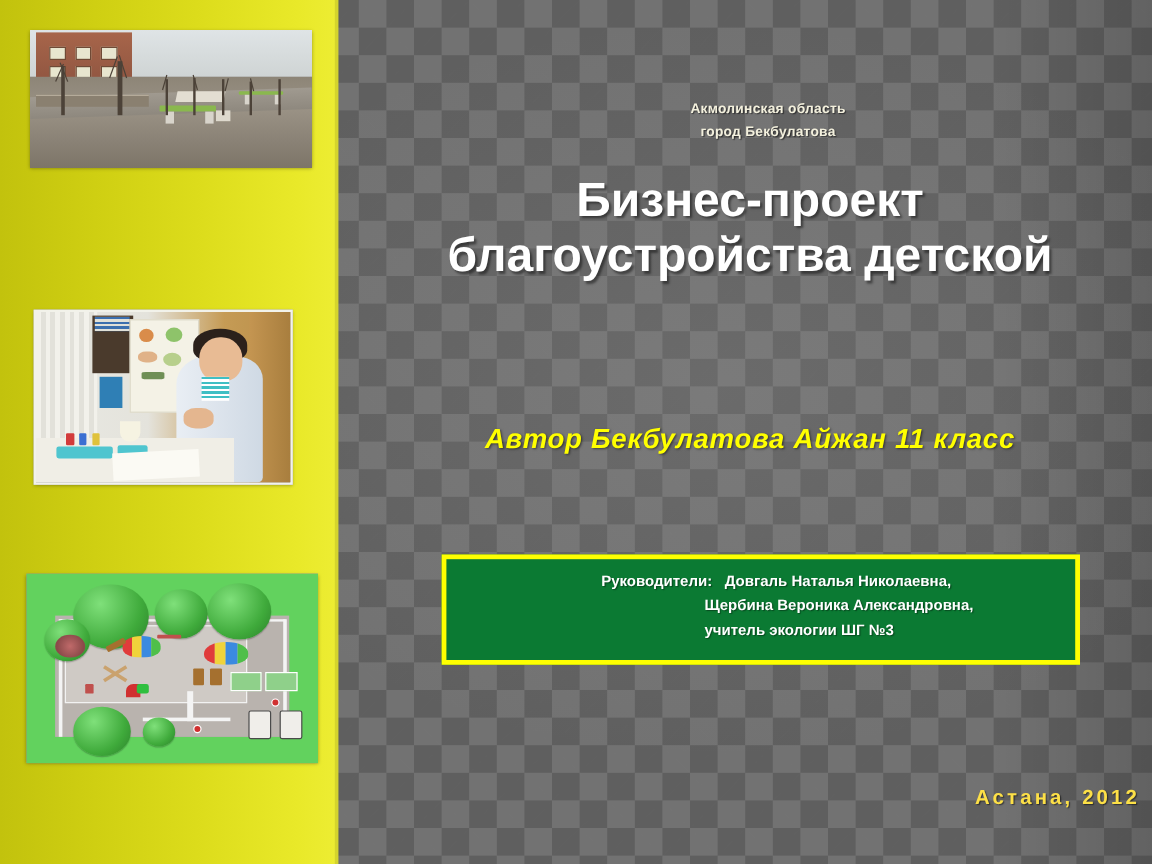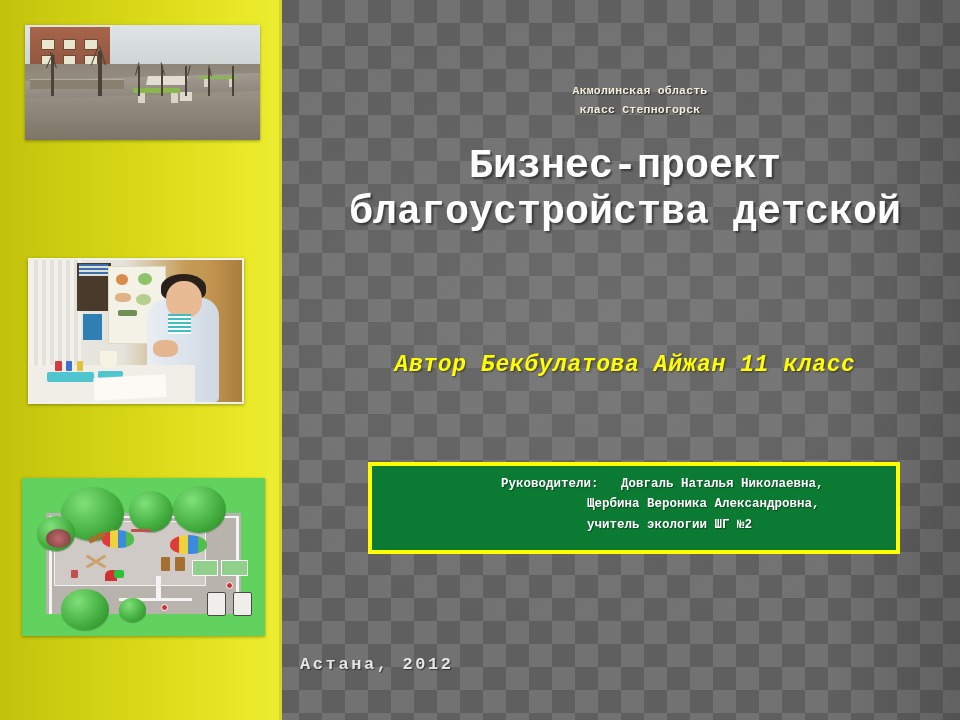--- a/index.html
+++ b/index.html
@@ -6,21 +6,21 @@
   html, body {
     margin: 0;
     padding: 0;
     background: #555;
   }
   .slide {
     position: relative;
     width: 960px;
     height: 720px;
     overflow: hidden;
-    font-family: Liberation Mono, monospace;
+    font-family: Liberation Sans, sans-serif;
     background-color: #6b6b6b;
   }
 
   
   .bg-pattern {
     position: absolute;
     inset: 0;
     background-color: #6a6a6a;
     background-image:
       linear-gradient(45deg,  rgba(255,255,255,0.055) 25%, transparent 25%, transparent 75%, rgba(255,255,255,0.055) 75%),
@@ -181,22 +181,22 @@
   .mentors-row { display: block; }
   .mentors-row.r1 { padding-left: 82px; }
   .mentors-row.r2,
   .mentors-row.r3,
   .mentors-row.r4 { padding-left: 168px; }
 
   .place-year {
     position: absolute;
     left: 300px; top: 655px;
     width: 650px;
-    text-align: left;
-    color: #e5e5e5;
+    text-align: right;
+    color: #fde047;
     font-weight: bold;
     font-size: 17px;
     letter-spacing: 2.6px;
     text-shadow: 1px 1px 1px rgba(0,0,0,0.5);
   }
 </style>
 </head>
 <body>
 
 <div class="slide">
@@ -322,33 +322,33 @@
     <div class="plan-car" style="left:87%; top:72%; width:7%; height:14%;"></div>
     <div class="plan-dot" style="left:84%; top:66%;"></div>
     <div class="plan-dot" style="left:57%; top:80%;"></div>
     <div class="pb" style="left:34%; top:58%; width:5%; height:7%; background:#d03030; border-radius:50% 0 0 0;"></div>
     <div class="pb" style="left:38%; top:58%; width:4%; height:5%; background:#2fbf3f; border-radius:2px;"></div>
     <div class="pb" style="left:10%; top:32%; width:10%; height:12%; background:radial-gradient(circle,#c06a6a 0%,#8b4a4a 70%); border-radius:50%;"></div>
   </div>
 
   <div class="org-block">
     <div>Акмолинская область</div>
-    <div>класс Степногорск</div>
+    <div>город Бекбулатова</div>
   </div>
 
   <div class="main-title">
     <span class="ln">Бизнес-проект</span>
     <span class="ln">благоустройства детской</span>
   </div>
 
   <div class="author-line">Автор  Бекбулатова Айжан 11 класс</div>
 
   <div class="mentors-box">
     <div class="mentors-inner">
       <span class="mentors-row r1"><span>Руководители:</span>&nbsp;&nbsp;&nbsp;<span>Довгаль Наталья Николаевна,</span></span>
       <span class="mentors-row r3">Щербина Вероника Александровна,</span>
-      <span class="mentors-row r4">учитель экологии ШГ №2</span>
+      <span class="mentors-row r4">учитель экологии ШГ №3</span>
     </div>
   </div>
 
   <div class="place-year">Астана, 2012</div>
 
 </div>
 
 </body></html>

